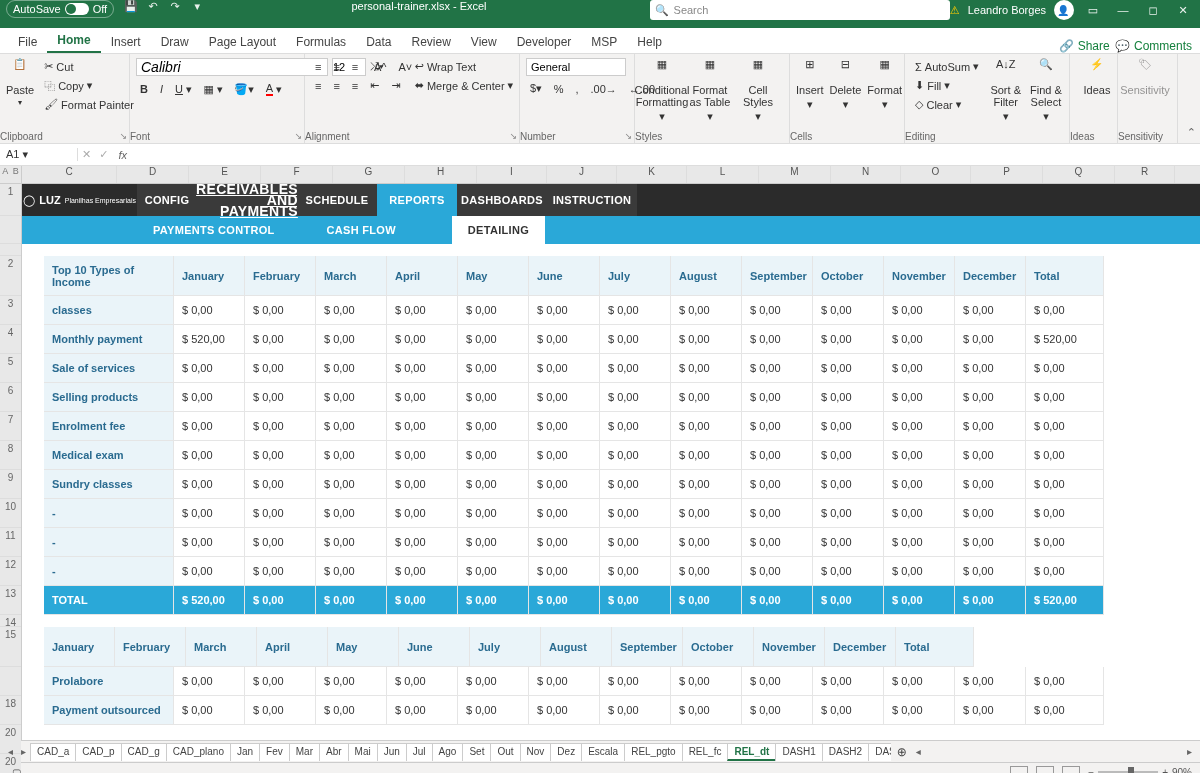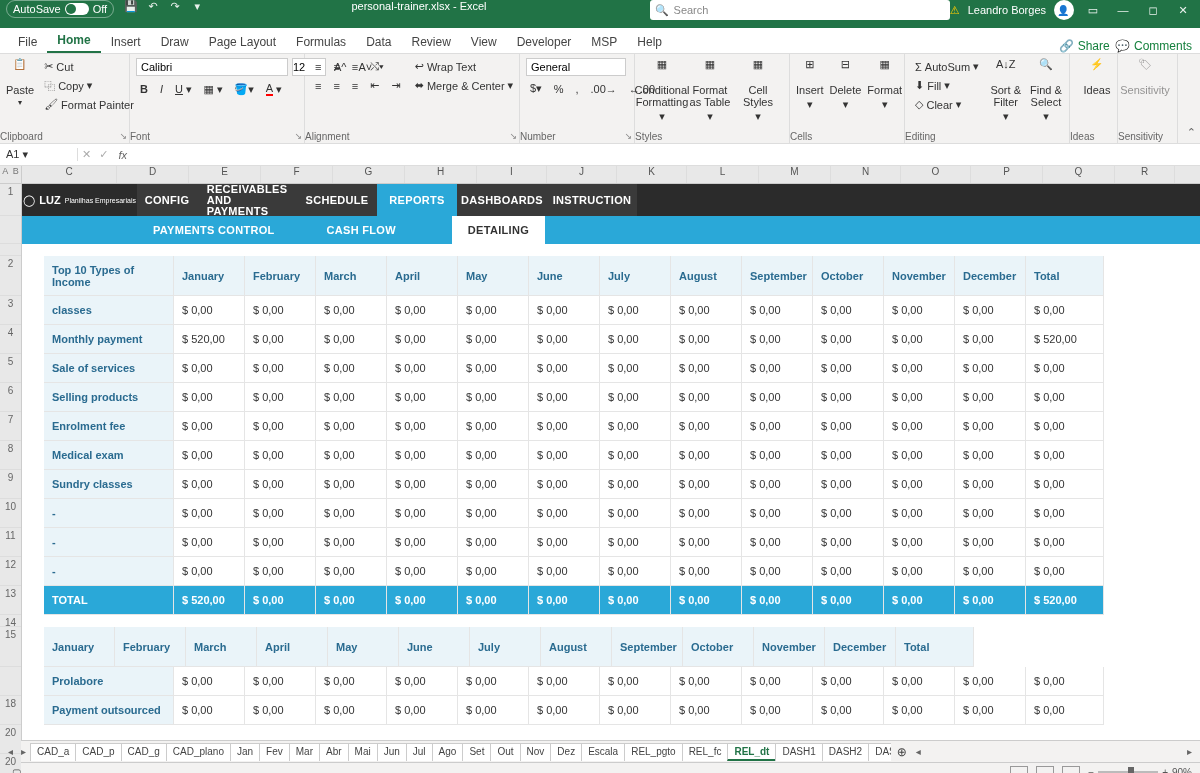--- a/index.html
+++ b/index.html
@@ -26,21 +26,21 @@
 .ribbon { height:90px; background:#f3f2f1; border-bottom:1px solid #ddd; display:flex; font-size:11px; position:relative;}
 .group { border-right:1px solid #ddd; padding:4px 6px 14px 6px; display:flex; flex-direction:column; justify-content:space-between; position:relative;}
 .group .gcontent { display:flex; gap:6px; align-items:flex-start; }
 .group .glabel { position:absolute; bottom:1px; left:0; right:0; text-align:left; font-size:10px; color:#666;}
 .dlaunch { position:absolute; right:2px; bottom:2px; font-size:9px; color:#888;}
 .rbtn { padding:2px 4px; color:#333; display:flex; align-items:center; gap:3px; white-space:nowrap;}
 .vstack{display:flex;flex-direction:column;gap:2px;}
 .hstack{display:flex;gap:4px;align-items:center;}
 .bigbtn{display:flex;flex-direction:column;align-items:center;gap:2px;width:42px;text-align:center;}
 .bigbtn svg,.bigbtn .ic{width:24px;height:24px;}
-.fontsel{border:1px solid #ccc;background:#fff;padding:1px 4px;min-width:78px;height:18px;font-size:11px;}
+.fontsel{border:1px solid #ccc;background:#fff;padding:1px 4px;min-width:78px;height:18px;font-size:14px;font-style:italic;}
 .szsel{border:1px solid #ccc;background:#fff;width:34px;height:18px;font-size:11px;}
 .numfmt{border:1px solid #ccc;background:#fff;width:100px;height:18px;font-size:11px;padding:0 4px;}
 
 
 .fbar { height:22px; border-bottom:1px solid #ddd; display:flex; align-items:center; font-size:11px;}
 .namebox{width:78px;border-right:1px solid #ddd;padding:0 6px;}
 .fx{padding:0 6px;color:#666;}
 .finput{flex:1;padding:0 4px;}
 
 
@@ -49,21 +49,21 @@
 .rh{height:29px;border-bottom:1px solid #ddd;text-align:center;font-size:10px;color:#666;padding-top:2px;background:#e8e8e8;}
 .colhdr{height:18px;background:#e8e8e8;display:flex;border-bottom:1px solid #ccc;font-size:10px;color:#555;}
 .ch{border-right:1px solid #ddd;text-align:center;}
 .main{flex:1;overflow:hidden;}
 
 
 .dash1{height:32px;background:#2b2b2b;display:flex;align-items:stretch;color:#fff;font-size:11px;}
 .dash1 .luz{width:115px;background:#2b2b2b;display:flex;align-items:center;justify-content:center;gap:4px;}
 .dash1 .dt{padding:0 14px;display:flex;align-items:center;justify-content:center;font-weight:600;letter-spacing:.3px;}
 .dash1 .dt.config{background:#3a3a3a;width:60px;}
-.dash1 .dt.recv{background:#3a3a3a;width:100px;font-size:11px;line-height:11px;text-align:left;}
+.dash1 .dt.recv{background:#3a3a3a;width:100px;font-size:14px;line-height:11px;text-align:right;text-decoration:underline;}
 .dash1 .dt.sched{background:#3a3a3a;width:80px;}
 .dash1 .dt.rep{background:#2aa8d8;width:80px;}
 .dash1 .dt.dashb{background:#3a3a3a;width:90px;}
 .dash1 .dt.instr{background:#3a3a3a;width:90px;}
 .dash2{height:28px;background:#2aa8d8;display:flex;align-items:stretch;color:#fff;font-size:11px;}
 .dash2 .st{padding:0 16px;display:flex;align-items:center;font-weight:600;letter-spacing:.3px;}
 .dash2 .st.active{background:#fff;color:#333;}
 .dash2 .pad{width:115px;}
 
 

